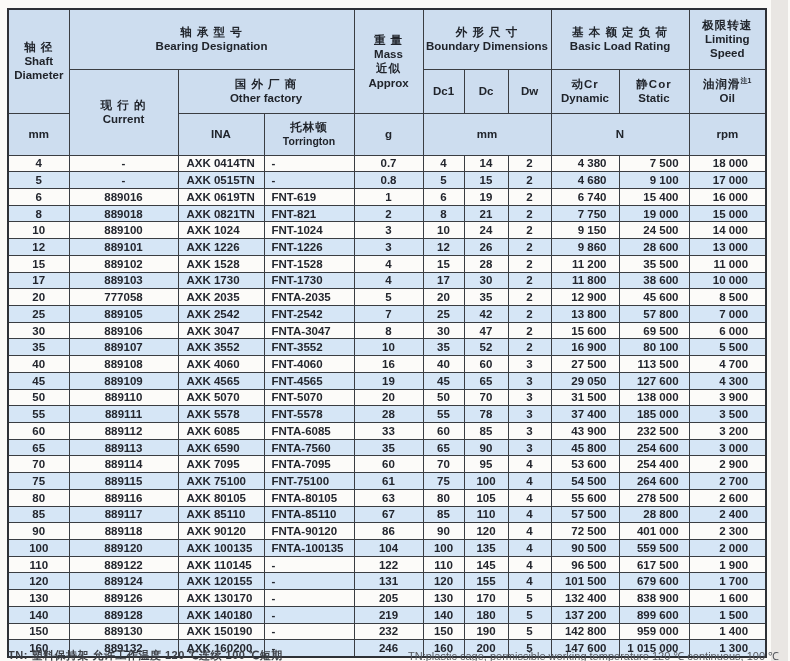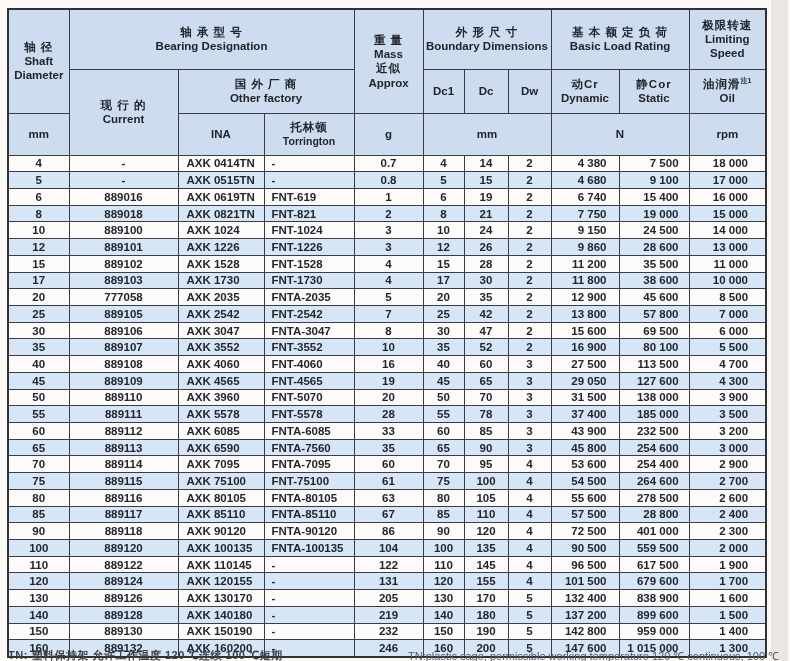--- a/index.html
+++ b/index.html
@@ -322,21 +322,21 @@
         <td class="c5">45</td>
         <td class="c6">65</td>
         <td class="c7">3</td>
         <td class="c8">29 050</td>
         <td class="c9">127 600</td>
         <td class="c10">4 300</td>
       </tr>
       <tr>
         <td class="c0">50</td>
         <td class="c1">889110</td>
-        <td class="c2">AXK 3960</td>
+        <td class="c2">AXK 5070</td>
         <td class="c3">FNT-5070</td>
         <td class="c4">20</td>
         <td class="c5">50</td>
         <td class="c6">70</td>
         <td class="c7">3</td>
         <td class="c8">31 500</td>
         <td class="c9">138 000</td>
         <td class="c10">3 900</td>
       </tr>
       <tr>

